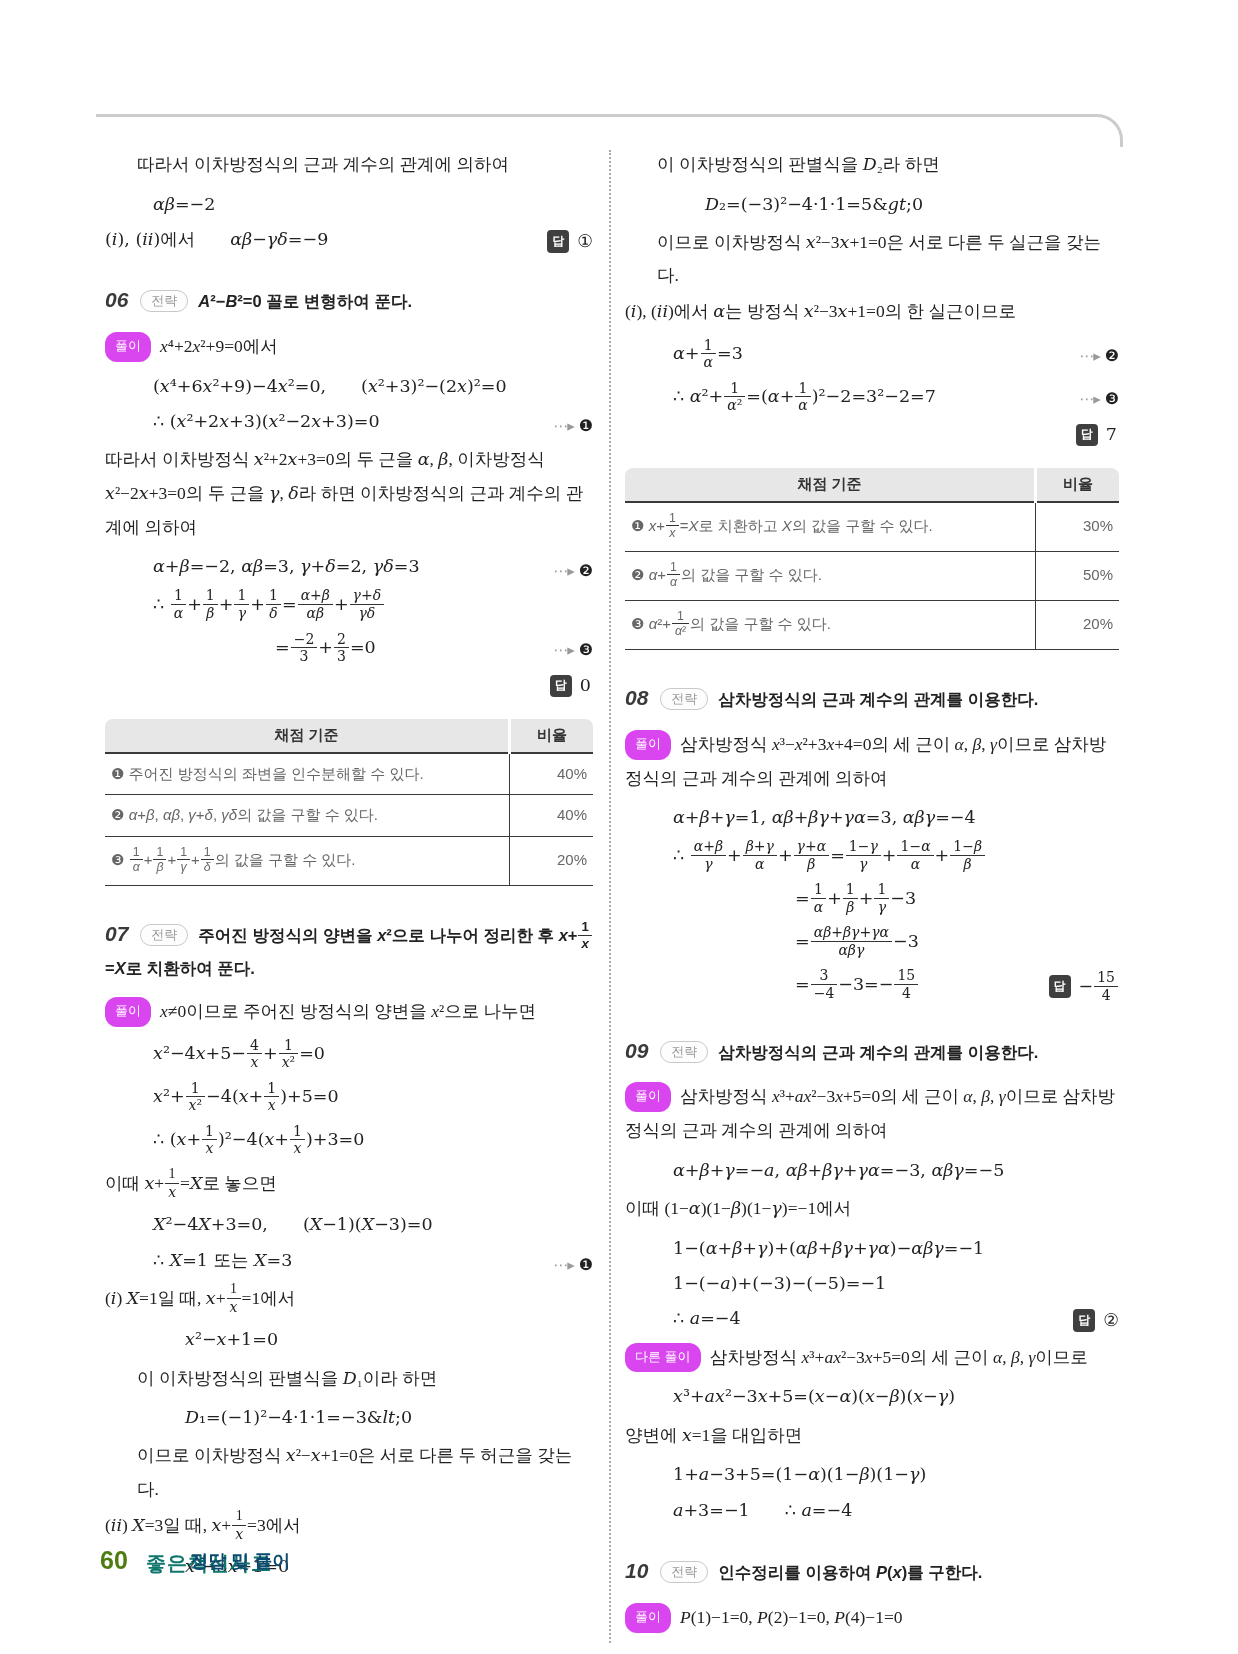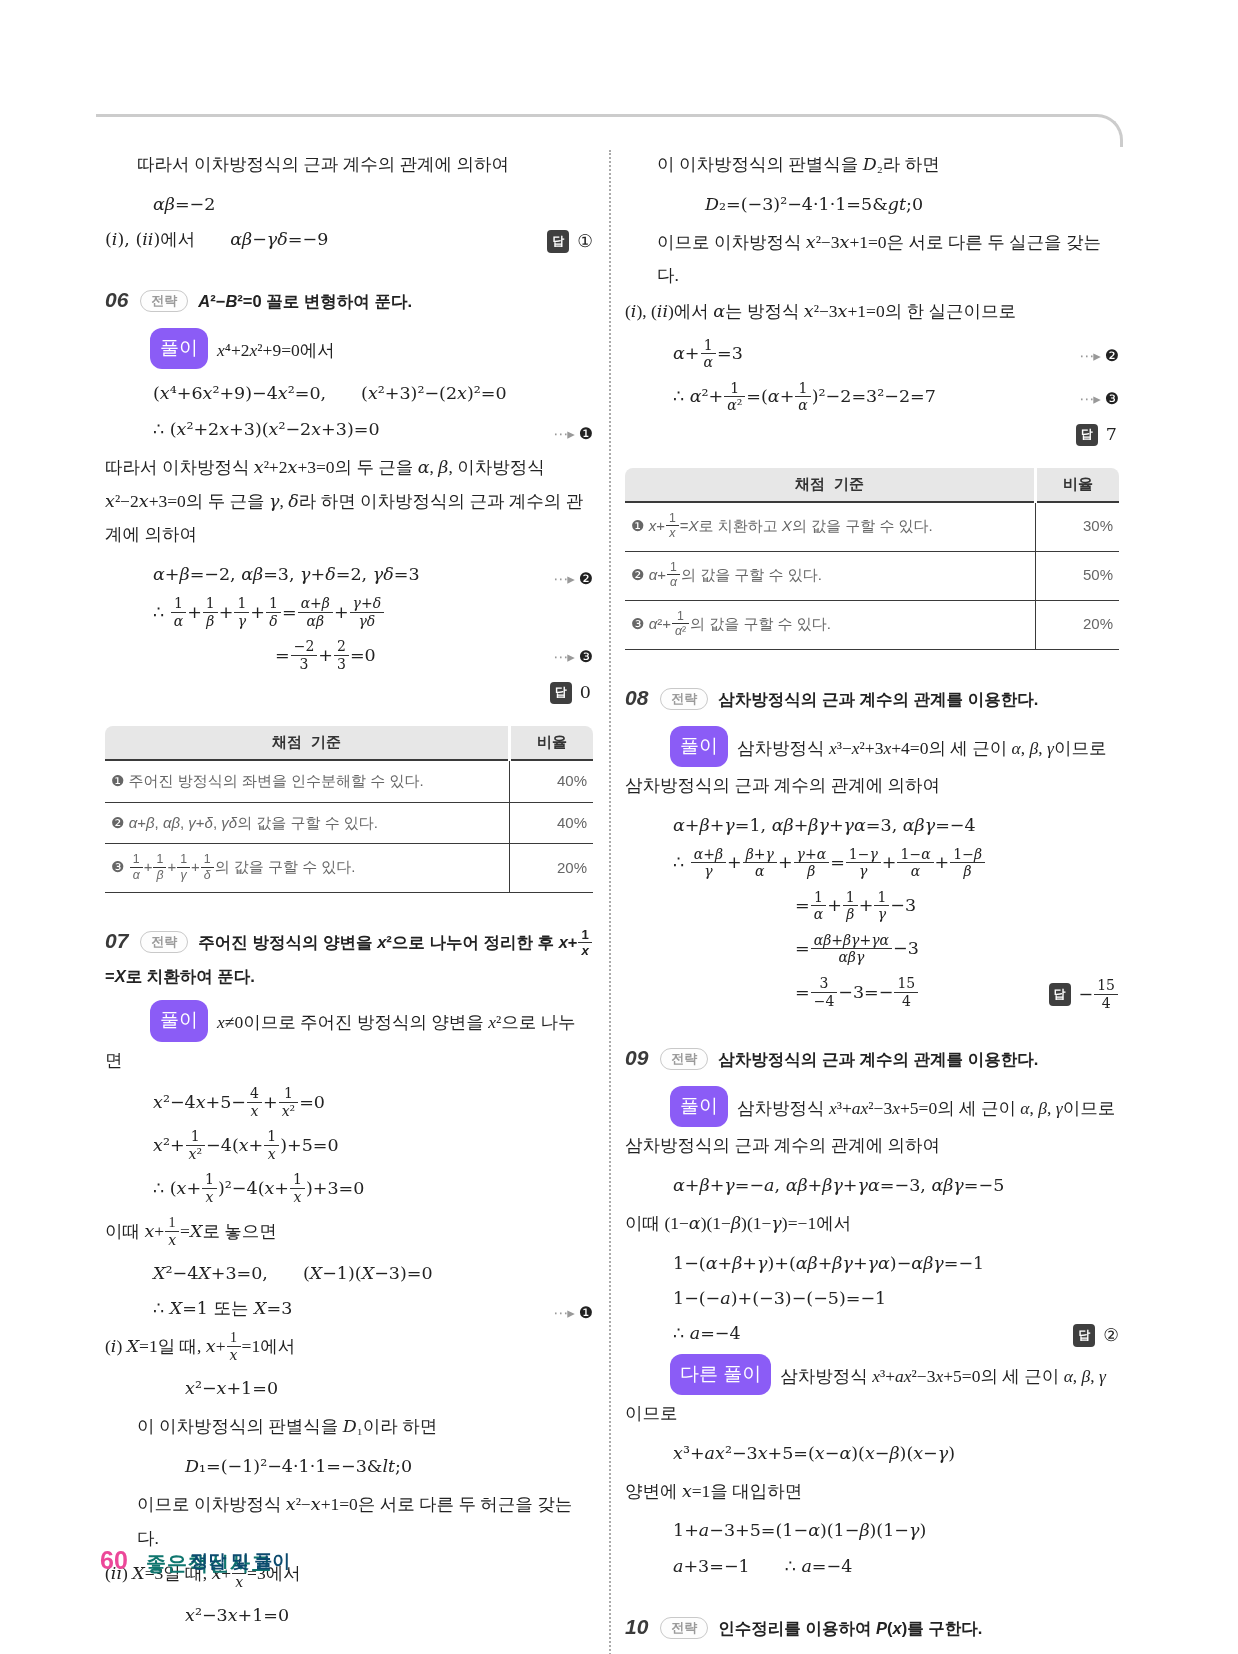--- a/index.html
+++ b/index.html
@@ -26,50 +26,50 @@
   .eq i, .para i { font-family:"DejaVu Serif",serif; font-style:italic; }
 
   .fr { display:inline-flex; flex-direction:column; text-align:center; vertical-align:middle;
         line-height:1.18; font-size:0.8em; margin:0 1px; position:relative; top:-1px; }
   .fn { display:block; padding:0 3px; }
   .fd { display:block; border-top:1px solid #333; padding:0 3px; }
 
   .prob { margin:28px 0 10px; font-family:"Liberation Sans",sans-serif; line-height:1.9; }
   .pnum { font-weight:bold; font-size:21px; color:#3a3a3a; margin-right:12px;font-style:italic; }
   .sbadge { font-size:13px; color:#9a9a9a; border:1.5px solid #c9c9c9; border-radius:12px;
-            padding:2px 10px 3px; margin-right:10px; background:#fdfdfd; position:relative; top:-2px; white-space:nowrap;font-weight:bold; }
+            padding:2px 10px 3px; margin-right:10px; background:#fdfdfd; position:relative; top:-2px; white-space:nowrap; }
   .ptext { font-size:16.5px; font-weight:bold; color:#222; }
 
   .sol { margin:8px 0; line-height:1.92; font-size:17.5px; }
-  .lbadge { display:inline-block; background:#8b5cf6; color:#fff; font-family:"Liberation Sans",sans-serif;
-            font-size:19px; border-radius:12px; padding:2px 10px 3px; margin-right:9px;
-            position:relative; top:-2px; white-space:nowrap;margin-left:45px; }
+  .lbadge { display:inline-block; background:#d946ef; color:#fff; font-family:"Liberation Sans",sans-serif;
+            font-size:13px; border-radius:12px; padding:2px 10px 3px; margin-right:9px;
+            position:relative; top:-2px; white-space:nowrap; }
 
   .answer-line { text-align:right; margin:4px 2px 2px 0; font-size:17.5px; }
   .abadge { display:inline-block; background:#3f3f3f; color:#fff; font-family:"Liberation Sans",sans-serif;
             font-size:12px; font-weight:bold; padding:2px 5px 3px; border-radius:4px;
             margin-right:8px; position:relative; top:-2px; }
   .aval { font-family:"DejaVu Serif",serif; }
 
   .mark { float:right; font-size:15px; margin-top:6px; }
   .dots { color:#999; letter-spacing:-1px; margin-right:5px; }
   .mknum { color:#222; font-size:16px; }
   .ansfloat { float:right; margin-top:2px; }
 
   .gtable { width:100%; border-collapse:collapse; margin:20px 0 10px; font-family:"Liberation Sans",sans-serif; color:#666; }
   .gtable th { background:#e7e7e7; font-size:15px; font-weight:bold; color:#333;
-               padding:7px 4px; border-bottom:2px solid #3a3a3a;font-family:Liberation Mono, monospace; }
+               padding:7px 4px; border-bottom:2px solid #3a3a3a; }
   th.crit-h { border-radius:8px 0 0 0; }
   th.ratio-h { border-radius:0 8px 0 0; border-left:3px solid #ffffff; width:74px; }
   .gtable td { border-bottom:1.5px solid #3a3a3a; padding:9px 6px; font-size:15px; line-height:1.5; }
   td.ratio { border-left:1.5px solid #3a3a3a; text-align:right;margin-top:36px; }
   .gtable .fr { font-size:0.82em; }
 
   .footer { position:absolute; left:100px; top:1546px; font-family:"Liberation Sans",sans-serif; white-space:nowrap; }
-  .fnum { font-size:25px; font-weight:bold; color:#ec4899; vertical-align:middle;text-align:center; }
+  .fnum { font-size:25px; font-weight:bold; color:#4d7c0f; vertical-align:middle;text-align:center; }
   .fwm { position:absolute; left:46px; top:4px; font-size:20px; font-weight:bold;
          color:#0f766e; letter-spacing:1px; z-index:0; }
   .flabel { position:relative; z-index:1; margin-left:58px; font-size:18px; font-weight:bold;
             color:#0c4a6e; vertical-align:middle; }
 </style>
 </head>
 <body>
 
 <div class="page">
   <div class="top-line"></div>

